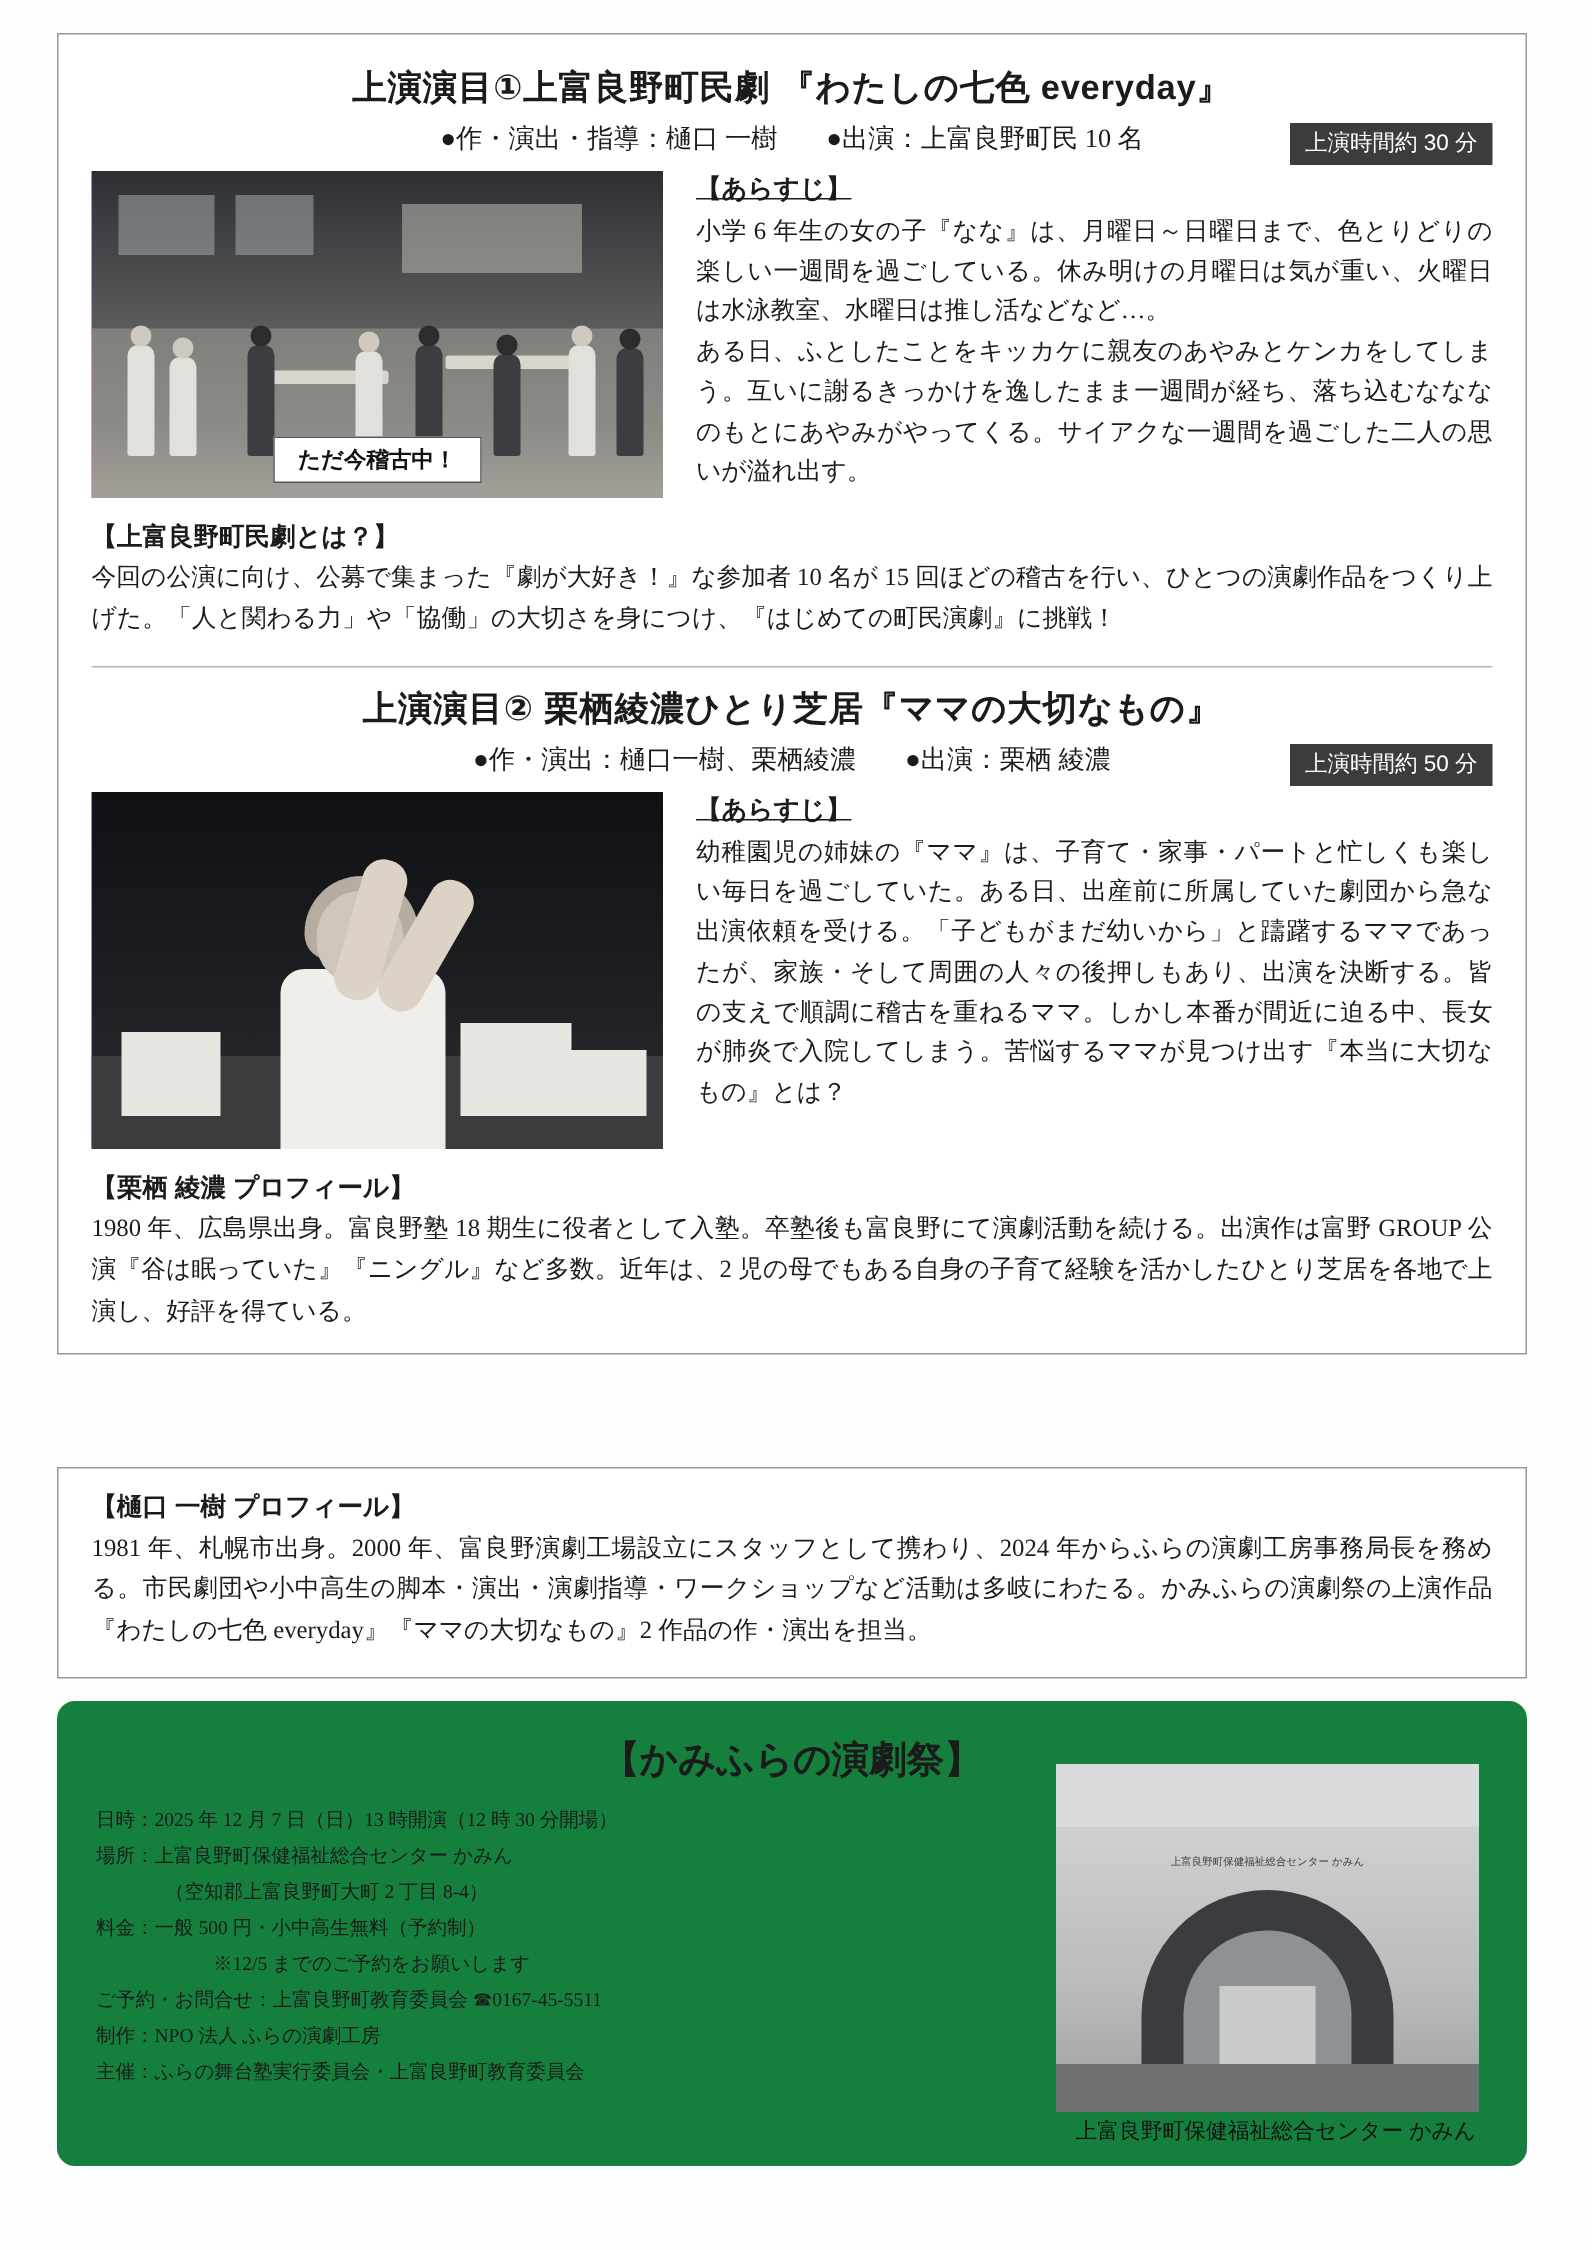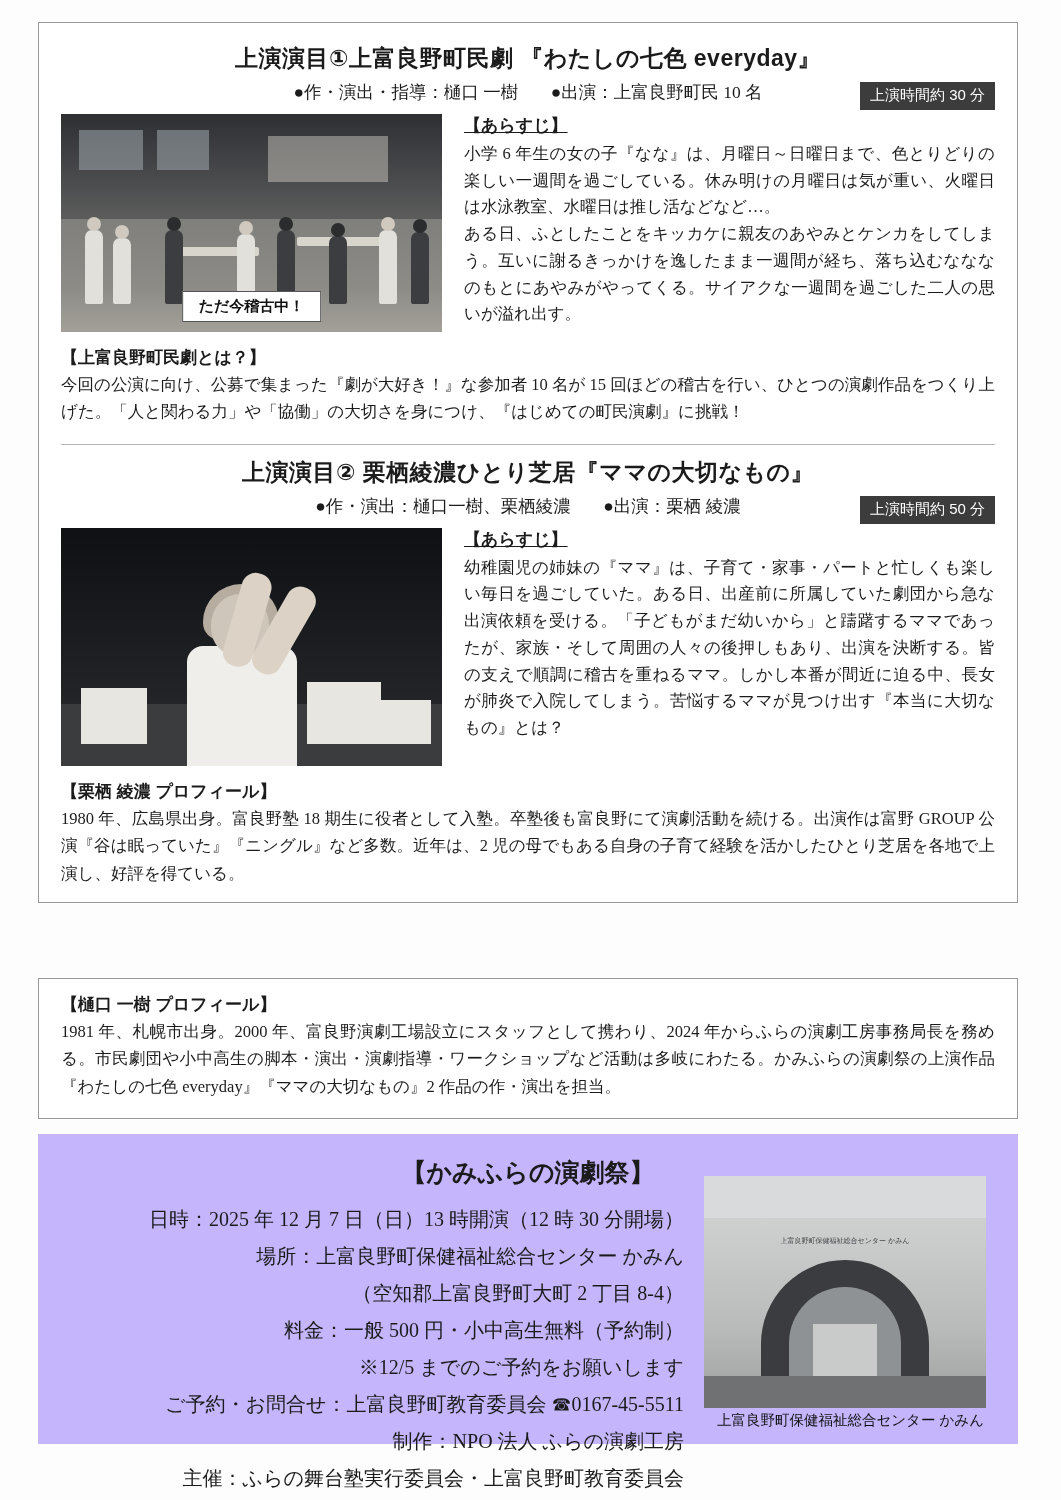--- a/index.html
+++ b/index.html
@@ -236,36 +236,36 @@
     padding: 14px 22px 18px 22px;
   }
 
   
   .panel-festival {
     position: absolute;
     left: 38px;
     top: 1134px;
     width: 980px;
     height: 310px;
-    background: #c4b5fd;
+    background: #15803d;
     box-sizing: border-box;
     padding: 16px 26px;
+    border-radius: 12px;
   }
   .fest-title {
     text-align: center;
     font-size: 25px;
     font-weight: bold;
     margin: 6px 0 12px 0;
     font-family: "Liberation Sans", "DejaVu Sans", sans-serif;
   }
   .fest-lines {
     width: 620px;
-    font-size: 20px;
+    font-size: 13px;
     line-height: 1.85;
-    text-align: right;
   }
   .fest-lines .indent1 { padding-left: 46px; }
   .fest-lines .indent2 { padding-left: 78px; }
 
   
   .venue {
     position: absolute;
     right: 32px;
     top: 42px;
     width: 282px;

